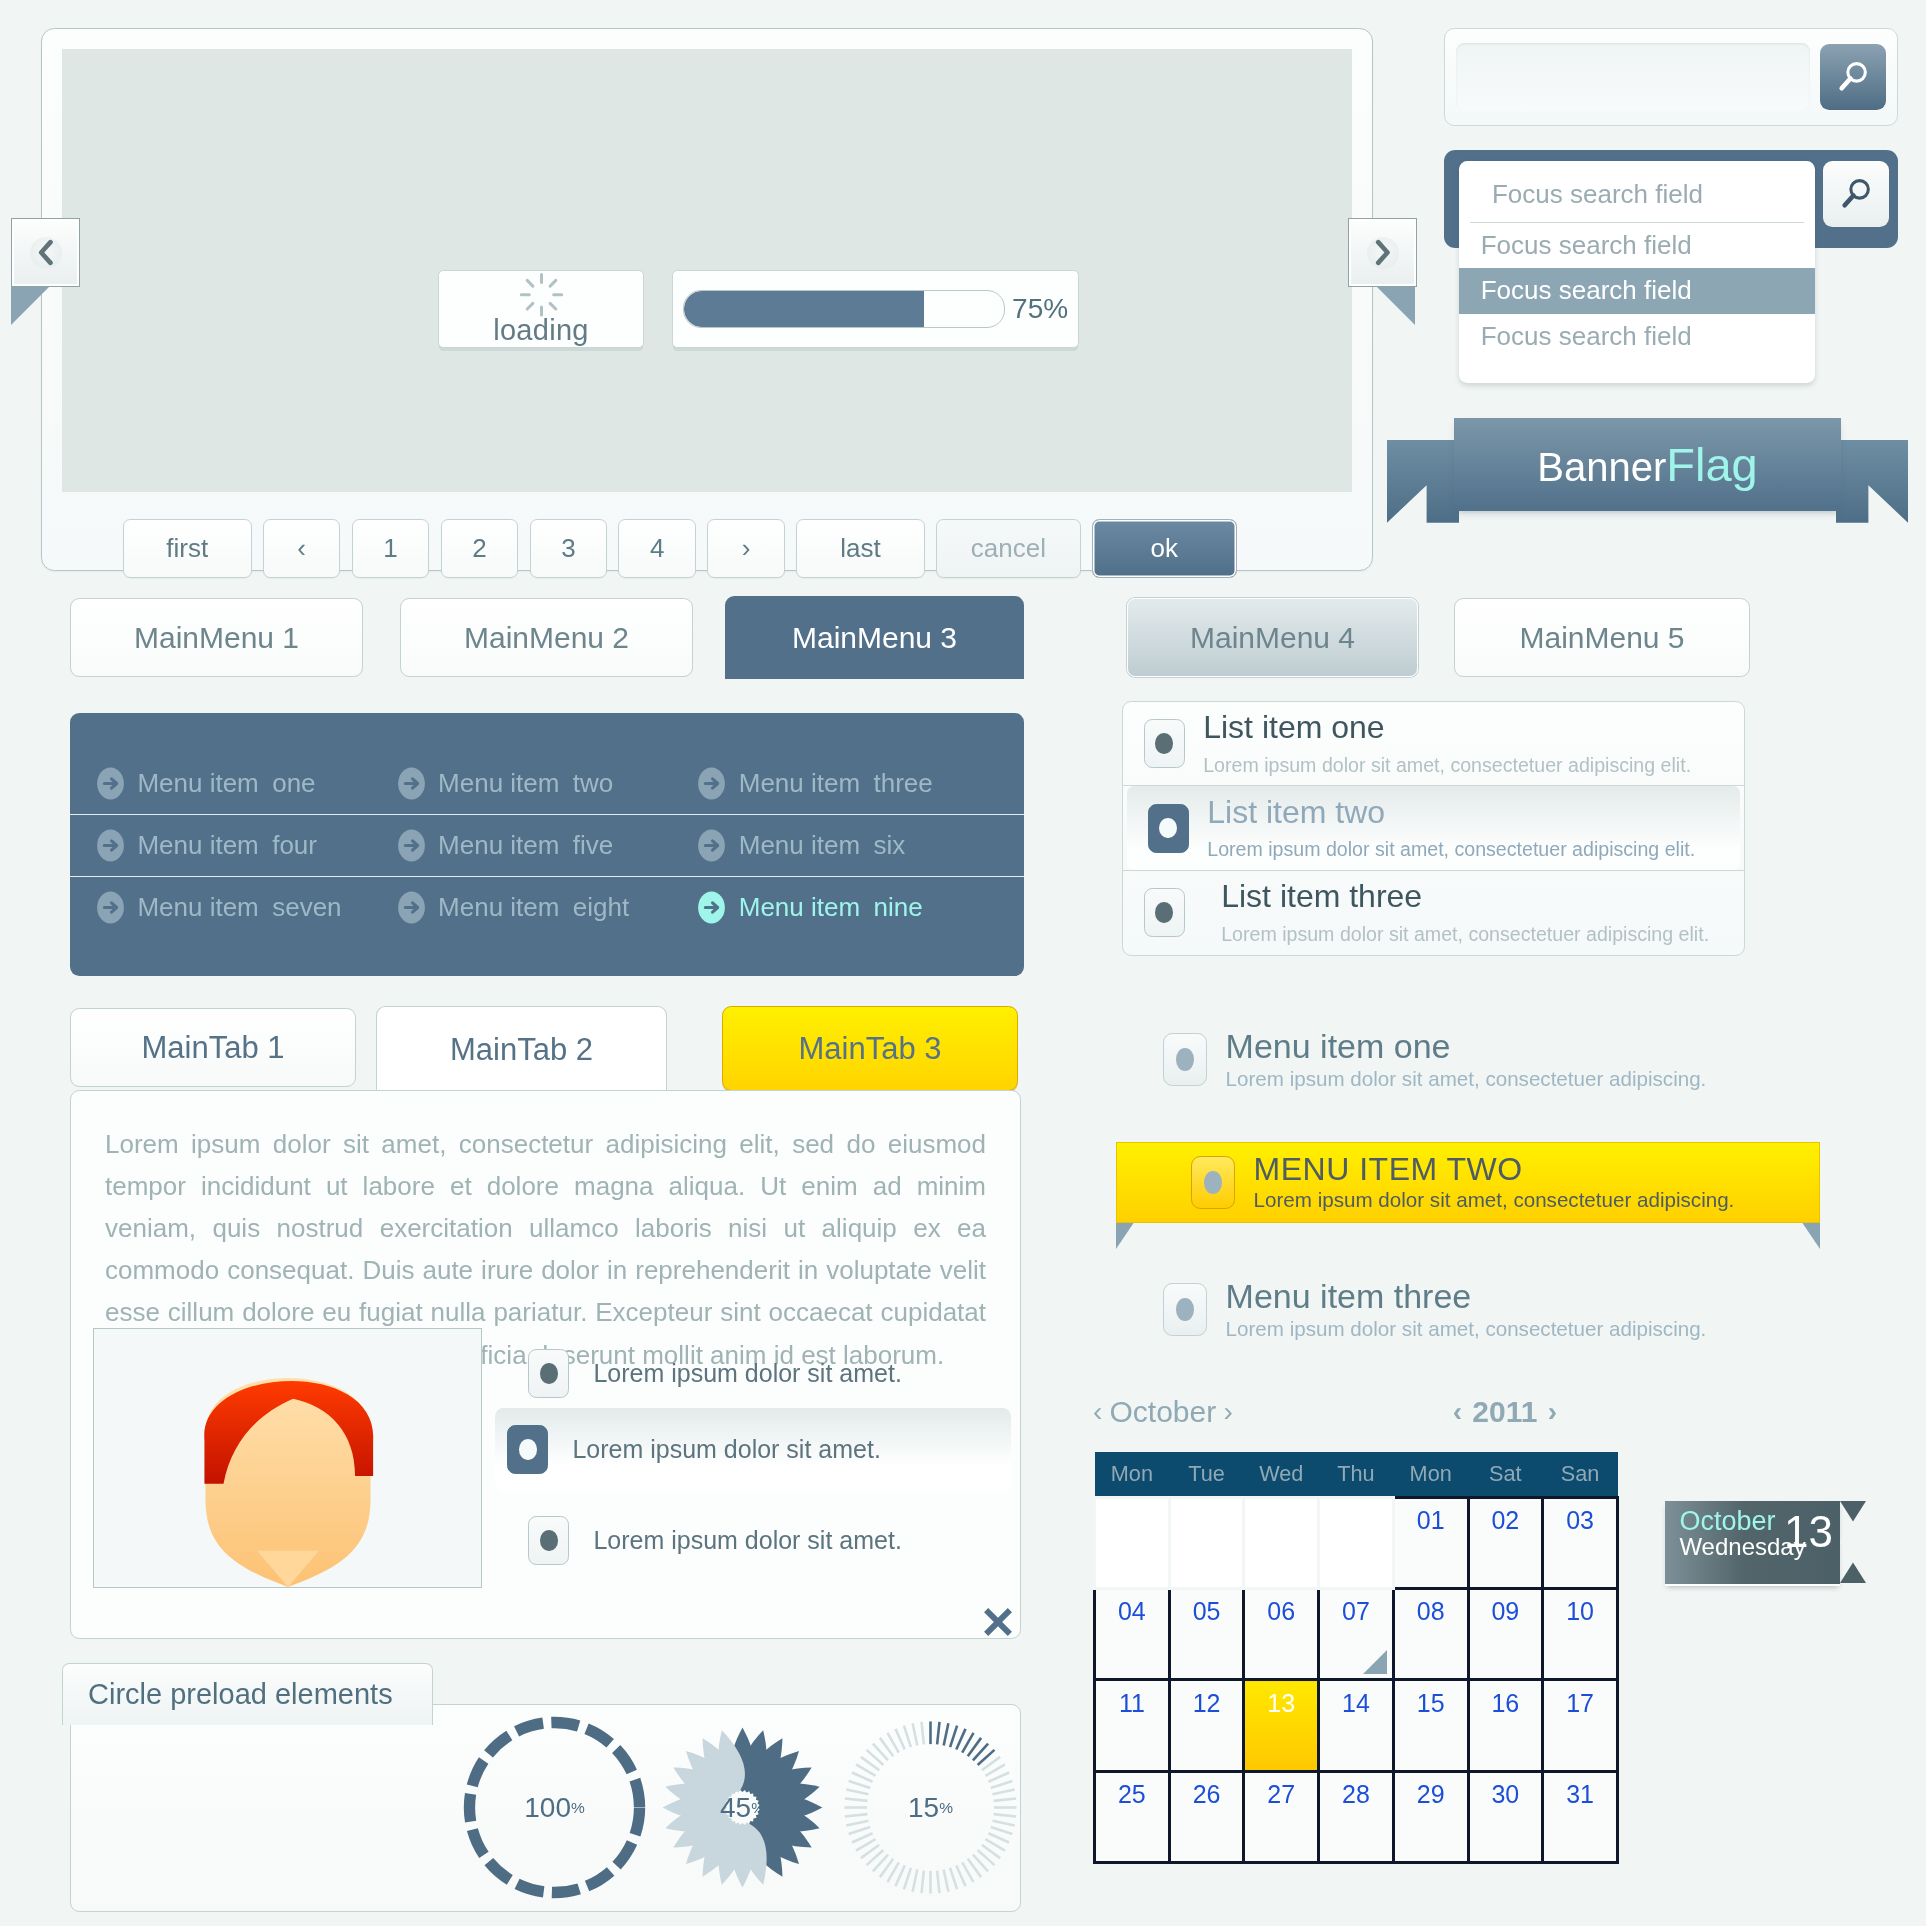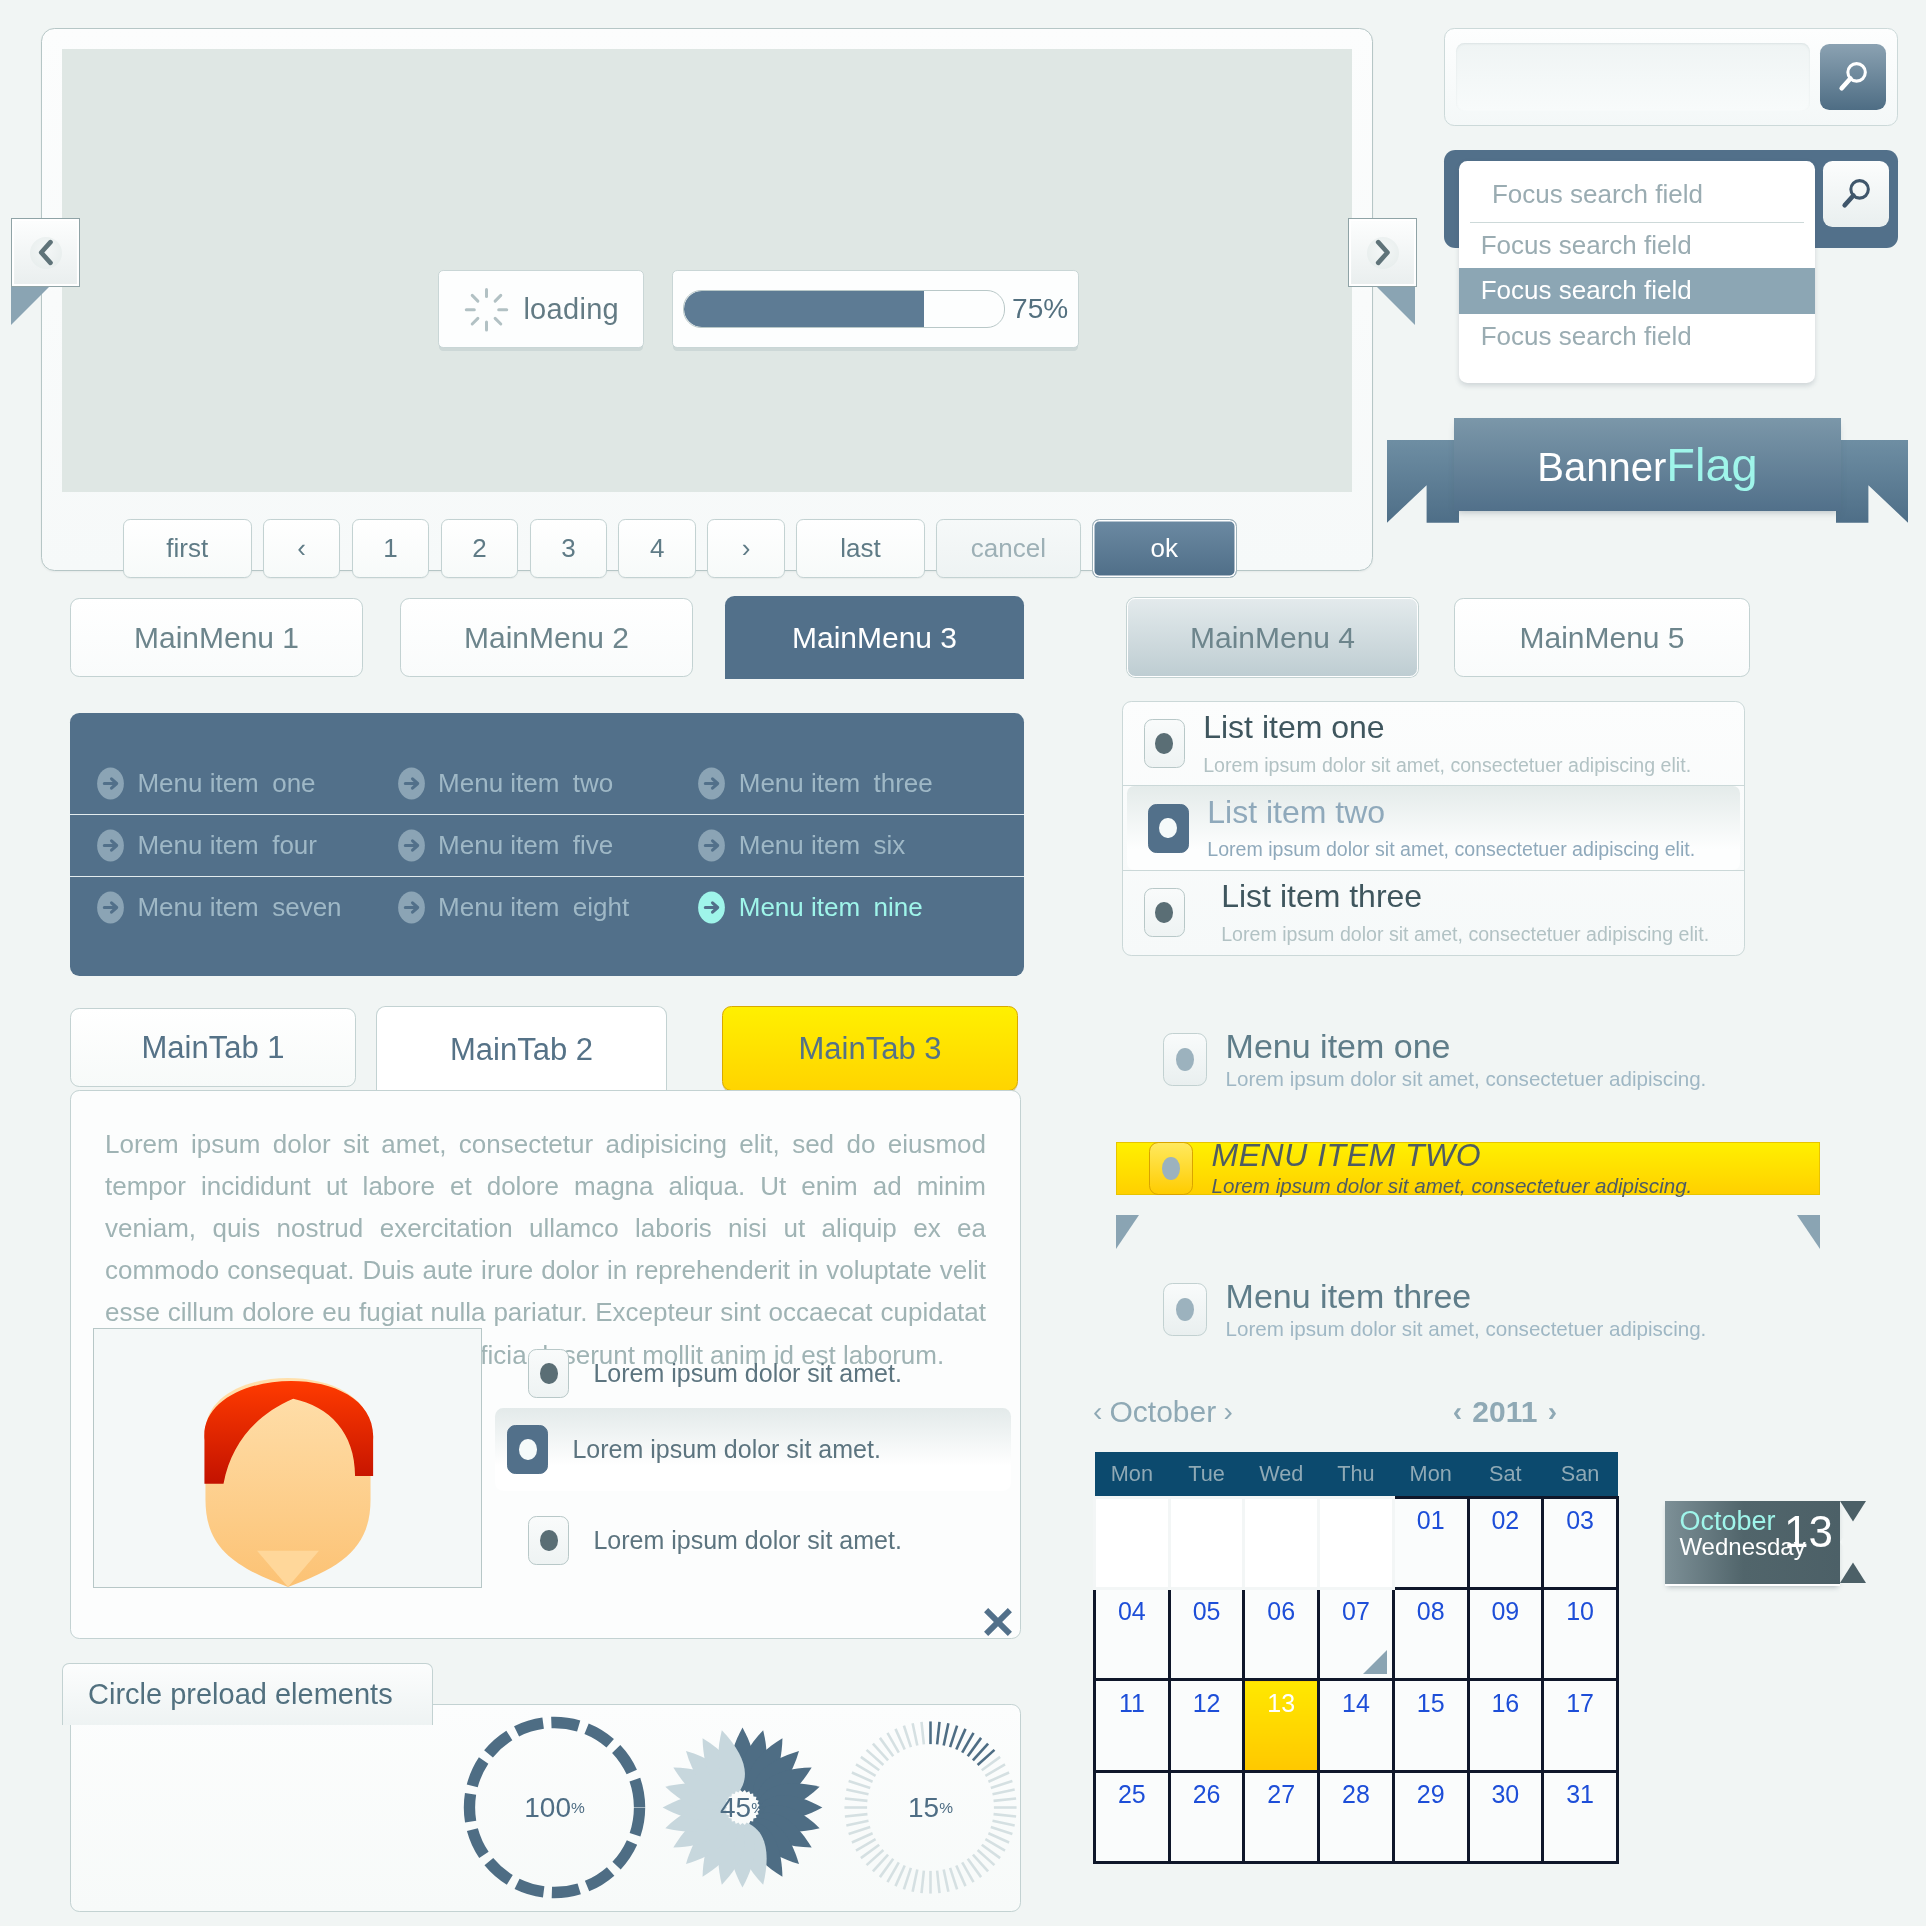--- a/index.html
+++ b/index.html
@@ -47,20 +47,21 @@
   #prev-tail{left:11.3px;top:285px;border-width:0 40px 40px 0;border-color:transparent transparent transparent transparent;border-top-color:#8aa4b3;
     border-width:40px 40px 0 0;border-color:#8aa4b3 transparent transparent transparent;}
   #next-tail{left:1375px;top:285px;border-width:40px 0 0 40px;border-color:#8aa4b3 transparent transparent transparent;}
 
   
   #loading-box{
     position:absolute;left:396px;top:241px;width:204px;height:76px;
     background:#fdfefe;border:1.5px solid #c9d6d6;border-radius:5.2px;
     display:flex;align-items:center;justify-content:center;gap:13.4px;
     box-shadow:0 4.1px 0 -1px rgba(150,170,175,.25);
+    flex-direction:column;
   }
   #spinner{width:47px;height:47px;position:relative;}
   #spinner i{
     position:absolute;left:50%;top:2.1px;width:3.1px;height:10.8px;margin-left:-1.5px;
     background:#b2c1c4;border-radius:1.5px;transform-origin:1.5px 21.7px;
   }
   #loading-label{font-size:29px;color:#637b84;letter-spacing:0.3px;}
 
   
   #progress-box{
@@ -220,24 +221,24 @@
     background:linear-gradient(180deg,#f9fbfb 0%,#e9efef 100%);
     border:1px solid #c2d1d1;display:flex;align-items:center;justify-content:center;cursor:pointer;
   }
   .mi-radio .dot{width:18.6px;height:23px;border-radius:50%;background:#9cb2be;}
   .mi-txt{margin-left:18.6px;}
   .mi-title{font-size:34px;color:#5f7d89;line-height:1.05;}
   .mi-sub{font-size:20.6px;color:#9fb7c4;margin-top:2.1px;}
 
   #mi2-wrap{position:absolute;left:1116px;top:1142px;width:704px;height:108px;}
   #mi2-band{
-    position:absolute;left:0;top:0;width:704px;height:53px;
+    position:absolute;left:0;top:0;width:704px;height:81px;
     background:linear-gradient(180deg,#fff000 0%,#ffd000 100%);
     border:1px solid #e8c400;
-    display:flex;align-items:center;padding-left:32px;box-sizing:border-box;font-style:italic;
+    display:flex;align-items:center;padding-left:74px;box-sizing:border-box;
   }
   #mi2-wrap .tail{position:absolute;top:73px;width:0;height:0;border-style:solid;}
   #mi2-wrap .tail.l{left:0;border-width:34px 23px 0 0;border-color:#8aa4b3 transparent transparent transparent;}
   #mi2-wrap .tail.r{right:0;border-width:34px 0 0 23px;border-color:#8aa4b3 transparent transparent transparent;}
   #mi2-radio{
     width:42px;height:51px;border-radius:9.3px;flex:0 0 auto;
     background:linear-gradient(180deg,#ffe95e 0%,#ffcc00 100%);
     border:1px solid #d9a400;display:flex;align-items:center;justify-content:center;cursor:pointer;
   }
   #mi2-radio .dot{width:18.6px;height:23px;border-radius:50%;background:#9cb2be;}

